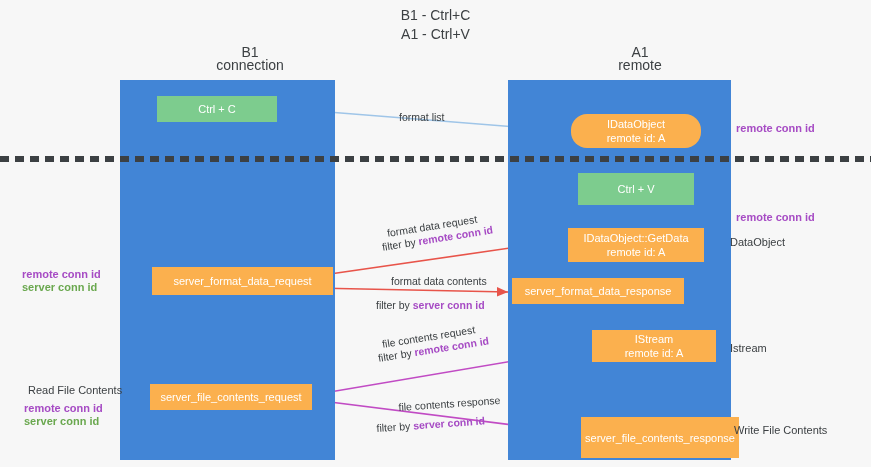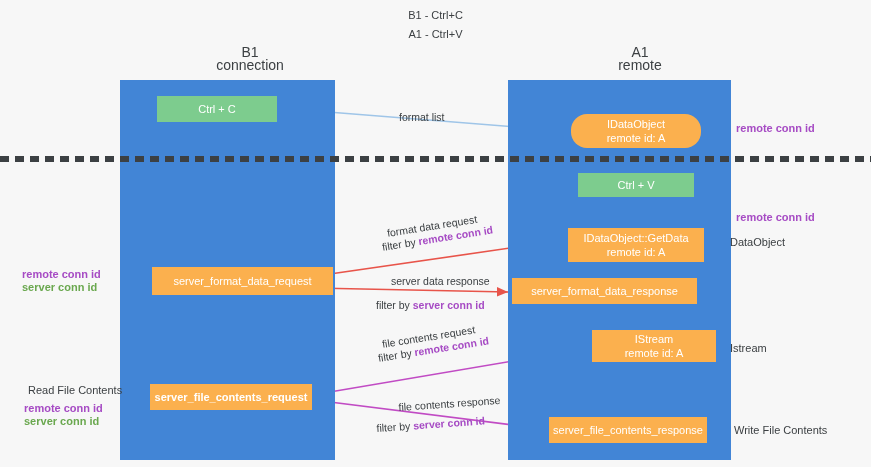--- a/index.html
+++ b/index.html
@@ -16,21 +16,21 @@
     position: absolute;
     left: 0; top: 0;
     width: 871px; height: 467px;
   }
   .abs { position: absolute; }
 
   
   #title {
     left: 0; top: 6px; width: 871px;
     text-align: center;
-    font-size: 11px;
+    font-size: 14px;
     color: #3c4043;
     line-height: 19px;
     white-space: pre-line;
   }
 
   
   .col-head {
     font-size: 14px;
     color: #3c4043;
     text-align: center;
@@ -67,27 +67,27 @@
     text-align: center;
     line-height: 14px;
     white-space: pre-line;
     padding: 12px 4px;
   }
   .green  { background: #7dcc8e; }
   .orange { background: #fbb04e; }
 
   #n-ctrlc    { left: 157px; top: 96px;  width: 120px; height: 26px; }
   #n-idataobj { left: 571px; top: 114px; width: 130px; height: 34px; border-radius: 16px; }
-  #n-ctrlv    { left: 578px; top: 173px; width: 116px; height: 24px; }
+  #n-ctrlv    { left: 578px; top: 173px; width: 116px; height: 32px; }
   #n-getdata  { left: 568px; top: 228px; width: 136px; height: 34px; }
   #n-sfdreq   { left: 152px; top: 267px; width: 181px; height: 28px; }
-  #n-sfdresp  { left: 512px; top: 278px; width: 185px; height: 26px; }
+  #n-sfdresp  { left: 512px; top: 278px; width: 172px; height: 26px; }
   #n-istream  { left: 592px; top: 330px; width: 124px; height: 32px; }
-  #n-sfcreq   { left: 150px; top: 384px; width: 162px; height: 26px; font-weight: bold; }
-  #n-sfcresp  { left: 549px; top: 417px; width: 158px; height: 26px; }
+  #n-sfcreq   { left: 150px; top: 384px; width: 162px; height: 26px; }
+  #n-sfcresp  { left: 581px; top: 417px; width: 158px; height: 41px; }
 
   
   .side-label {
     font-size: 11px;
     color: #3c4043;
     line-height: 13px;
     white-space: nowrap;
   }
   .purple { color: #a64bc4; font-weight: bold; }
   .green-t { color: #6aa84f; font-weight: bold; }
@@ -201,20 +201,20 @@
 <div class="abs side-label" id="lbl-left-ids2">
   <div class="purple">remote conn id</div>
   <div class="green-t">server conn id</div>
 </div>
 
 <div class="abs edge-lbl" id="e-formatlist">format list</div>
 
 <div class="abs edge-lbl" id="e-fdreq">format data request</div>
 <div class="abs edge-lbl" id="e-fdreq2"><span>filter by </span><span class="purple">remote conn id</span></div>
 
-<div class="abs edge-lbl" id="e-fdresp">server data response</div>
+<div class="abs edge-lbl" id="e-fdresp">format data contents</div>
 <div class="abs edge-lbl" id="e-fdresp2"><span>filter by </span><span class="purple">server conn id</span></div>
 
 <div class="abs edge-lbl" id="e-fcreq">file contents request</div>
 <div class="abs edge-lbl" id="e-fcreq2"><span>filter by </span><span class="purple">remote conn id</span></div>
 
 <div class="abs edge-lbl" id="e-fcresp">file contents response</div>
 <div class="abs edge-lbl" id="e-fcresp2"><span>filter by </span><span class="purple">server conn id</span></div>
 
 </body></html>

